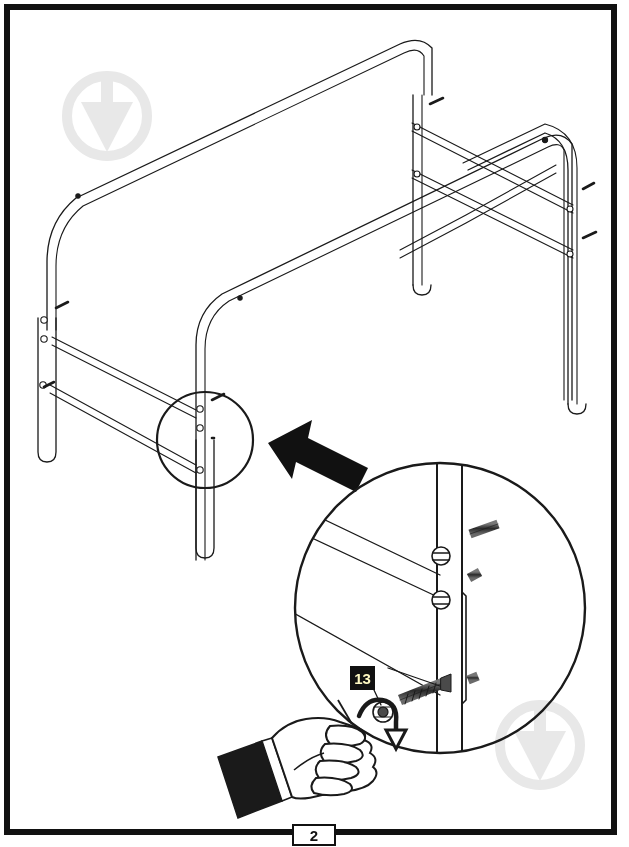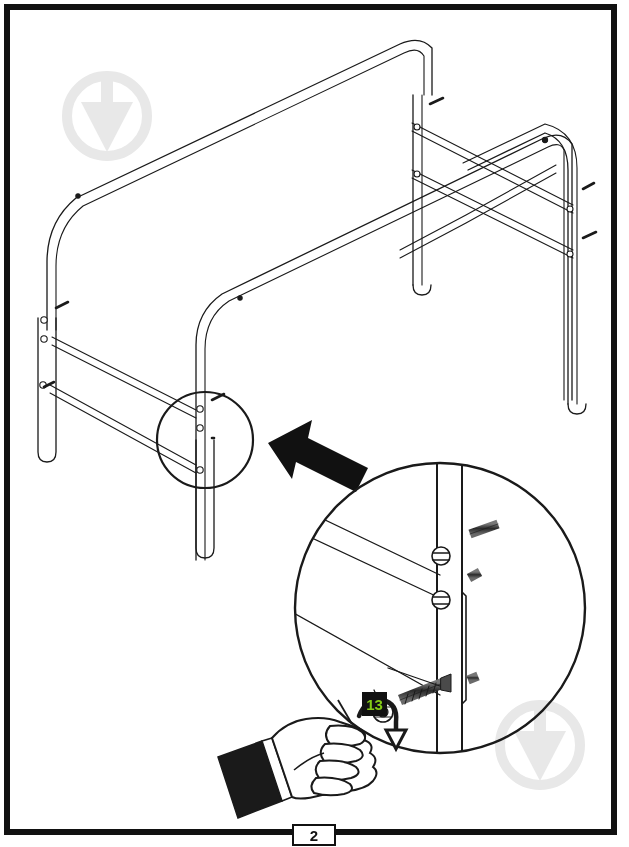--- a/index.html
+++ b/index.html
@@ -50,33 +50,32 @@
     justify-content: center;
     font-size: 15px;
     font-weight: bold;
     color: #111111;
     font-family: "Liberation Sans", sans-serif;
     letter-spacing: 0px;
   }
   
   #callout-13 {
     position: absolute;
-    left: 362px;
+    left: 350px;
     top: 666px;
     width: 25px;
     height: 24px;
     background: #111111;
-    color: #84cc16;
+    color: #fef9c3;
     display: flex;
     align-items: center;
     justify-content: center;
     font-size: 15px;
     font-weight: bold;
     font-family: "Liberation Sans", sans-serif;
-    margin-top: 26px;
   }
 </style>
 </head>
 <body>
 
 <div id="page">
 
   <svg id="diagram-svg" viewBox="0 0 629 847">
     <defs>
 

